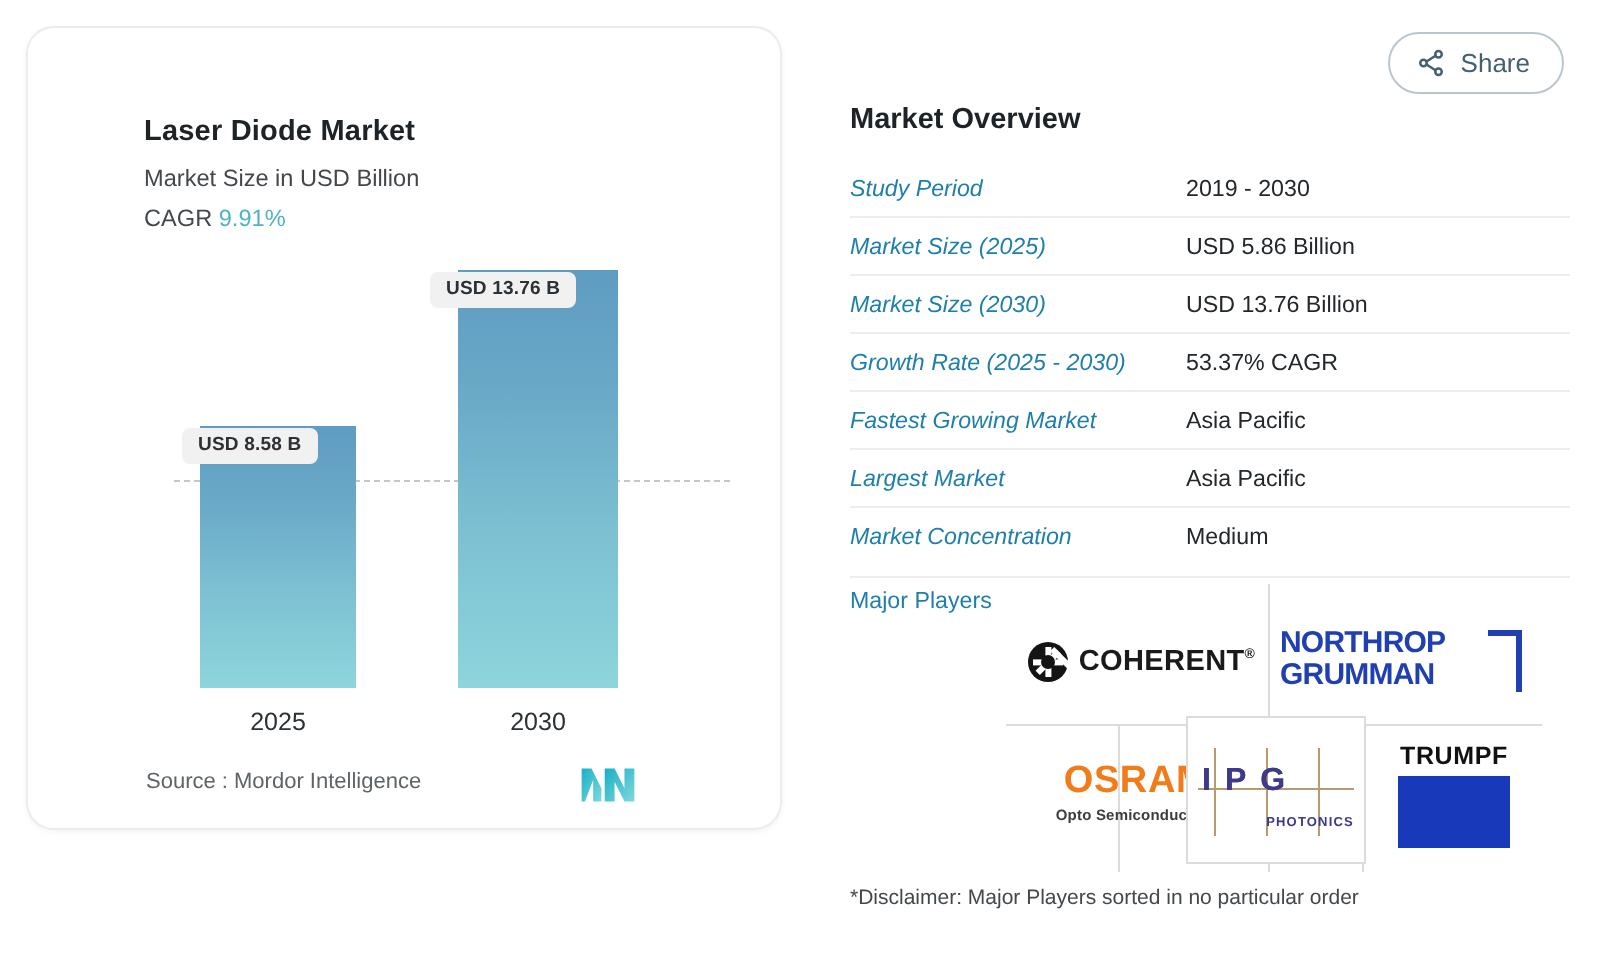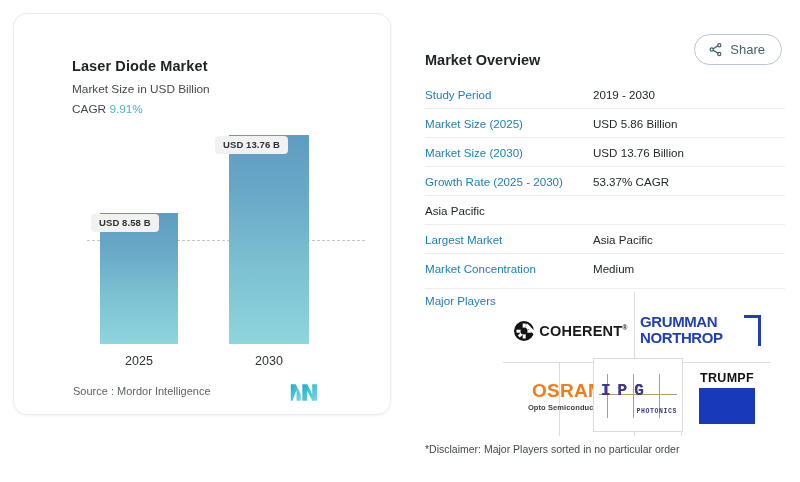--- a/index.html
+++ b/index.html
@@ -73,42 +73,42 @@
     position: absolute; left: 59px; bottom: 17px;
     font-size: 11px; color: #5d6367;
   }
   .mordor-logo {
     position: absolute; right: 72px; bottom: 12px;
     width: 28px; height: 19px;
   }
 
   
   .share-btn {
-    position: absolute; right: 18px; top: 34px;
+    position: absolute; right: 18px; top: 16px;
     display: flex; align-items: flex-start; gap: 7px;
     border: 1px solid #b9c6cd; border-radius: 18px;
     padding: 7px 16px 7px 13px;
     background: #fff; cursor: pointer;
   }
   .share-btn span { font-size: 13px; color: #46616e; }
 
   .overview-title {
     position: absolute; left: 425px; top: 52px;
     font-size: 14.5px; font-weight: 700; color: #1d2327;
   }
 
   .table { position: absolute; left: 425px; top: 80px; width: 360px; }
   .trow {
     display: flex; align-items: center;
     height: 29px;
     border-bottom: 1px solid #ededed;
   }
   .trow:last-child { border-bottom: none; }
   .tlabel {
-    width: 168px; font-size: 11.6px; color: #1e7fad; font-weight: 400;
+    width: 168px; font-size: 11.6px; color: #1e7fad; font-weight: 400; font-style: italic;
   }
   .tvalue { font-size: 11.6px; color: #23282c; }
 
   .players-label {
     position: absolute; left: 425px; top: 294px;
     font-size: 11.6px; color: #1e7fad;
   }
   .players-sep {
     position: absolute; left: 425px; top: 288px; width: 360px;
     border-top: 1px solid #ededed;
@@ -157,21 +157,21 @@
     border-top: 3.5px solid #1f3fb3; border-right: 3.5px solid #1f3fb3;
   }
 
   
   .osram { left: 4px; top: 70px; width: 122px; height: 52px; flex-direction: column; gap: 1px; }
   .osram-main { font-size: 19px; font-weight: 800; color: #f07c1a; letter-spacing: .3px; }
   .osram-sub { font-size: 7.5px; font-weight: 700; color: #3d3d3d; letter-spacing: .1px; }
 
   
   .ipg { left: 90px; top: 58px; width: 90px; height: 74px; background:#fff; border:1px solid #dcdcdc; }
-  .ipg-inner { position: relative; width: 78px; height: 34px; font-family: Liberation Mono, monospace; }
+  .ipg-inner { position: relative; width: 78px; height: 34px; }
   .ipg-h {
     position: absolute; left: 0; right: 0; height: 1.4px; background: #b99a6e;
   }
   .ipg-v {
     position: absolute; top: -4px; bottom: -6px; width: 1.4px; background: #b99a6e;
   }
   .ipg-letters {
     position: absolute; left: 2px; top: 4px;
     font-size: 16px; font-weight: 800; color: #3d3a8c;
     letter-spacing: 7px; z-index: 2; text-shadow: 0 0 0 #3d3a8c;
@@ -257,20 +257,21 @@
     </div>
     <div class="trow">
       <div class="tlabel">Market Size (2030)</div>
       <div class="tvalue">USD 13.76 Billion</div>
     </div>
     <div class="trow">
       <div class="tlabel">Growth Rate (2025 - 2030)</div>
       <div class="tvalue">53.37% CAGR</div>
     </div>
     <div class="trow">
+      <div class="tlabel">Fastest Growing Market</div>
       <div class="tvalue">Asia Pacific</div>
     </div>
     <div class="trow">
       <div class="tlabel">Largest Market</div>
       <div class="tvalue">Asia Pacific</div>
     </div>
     <div class="trow">
       <div class="tlabel">Market Concentration</div>
       <div class="tvalue">Medium</div>
     </div>
@@ -291,22 +292,22 @@
           <span class="coh-dot"></span>
       </div>
       <div class="coh-text">
         <span>COHERENT</span><sup>®</sup>
       </div>
     </div>
 
     <div class="cell northrop">
       <div class="ng-wrap">
         <div class="ng-bracket"></div>
+        <div class="ng-text">NORTHROP</div>
         <div class="ng-text">GRUMMAN</div>
-        <div class="ng-text">NORTHROP</div>
       </div>
     </div>
 
     <div class="cell osram">
       <div class="osram-main">OSRAM</div>
       <div class="osram-sub">Opto Semiconductors</div>
     </div>
 
     <div class="cell ipg">
       <div class="ipg-inner">

